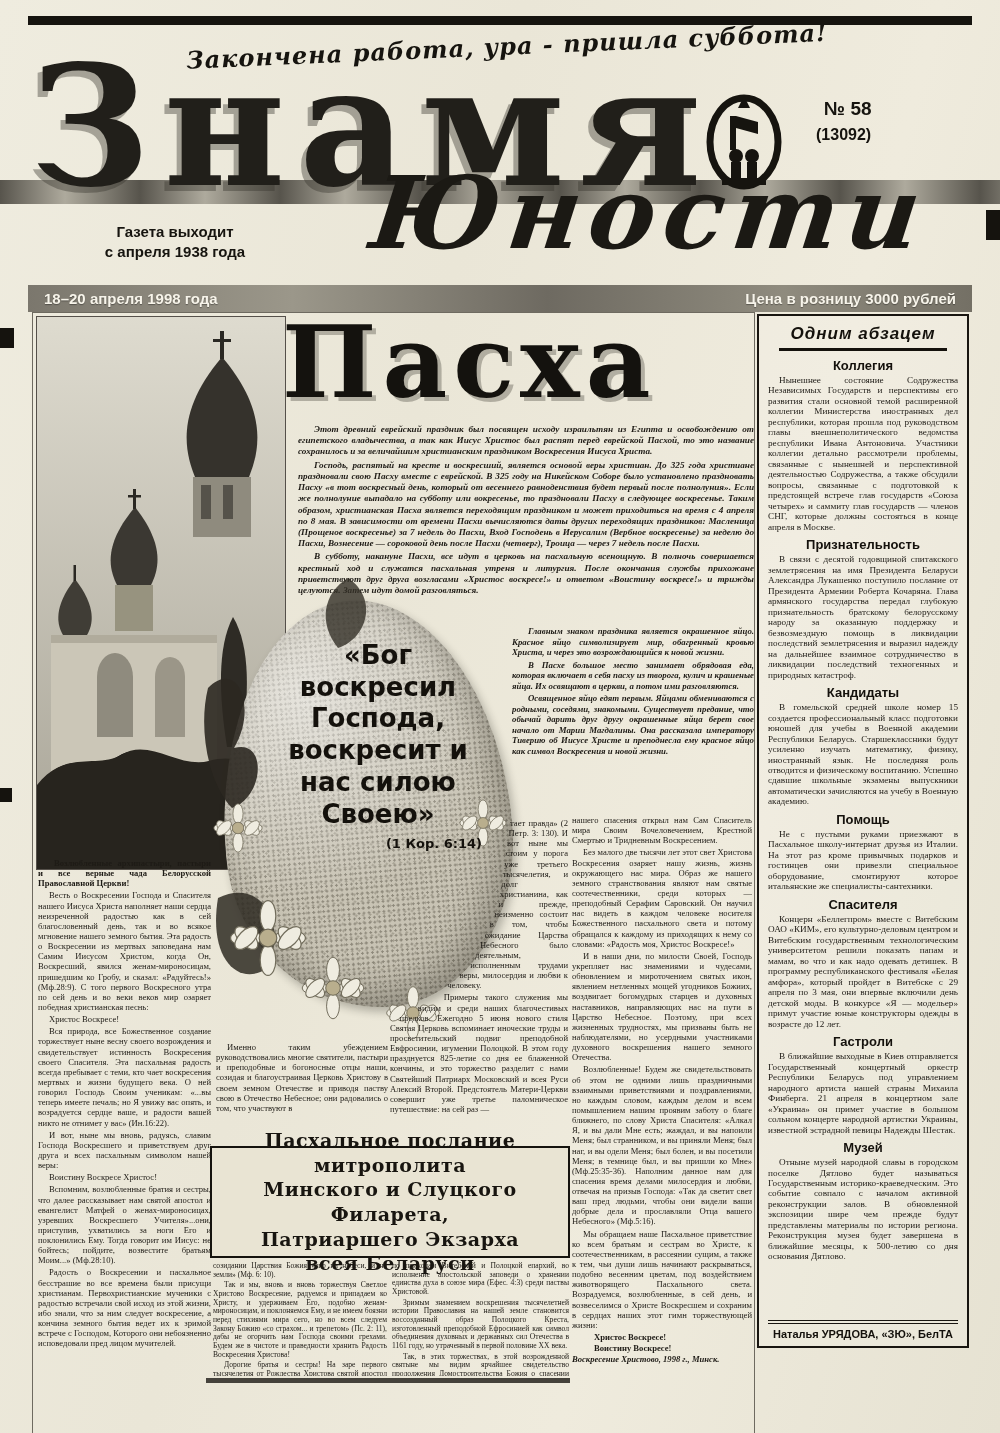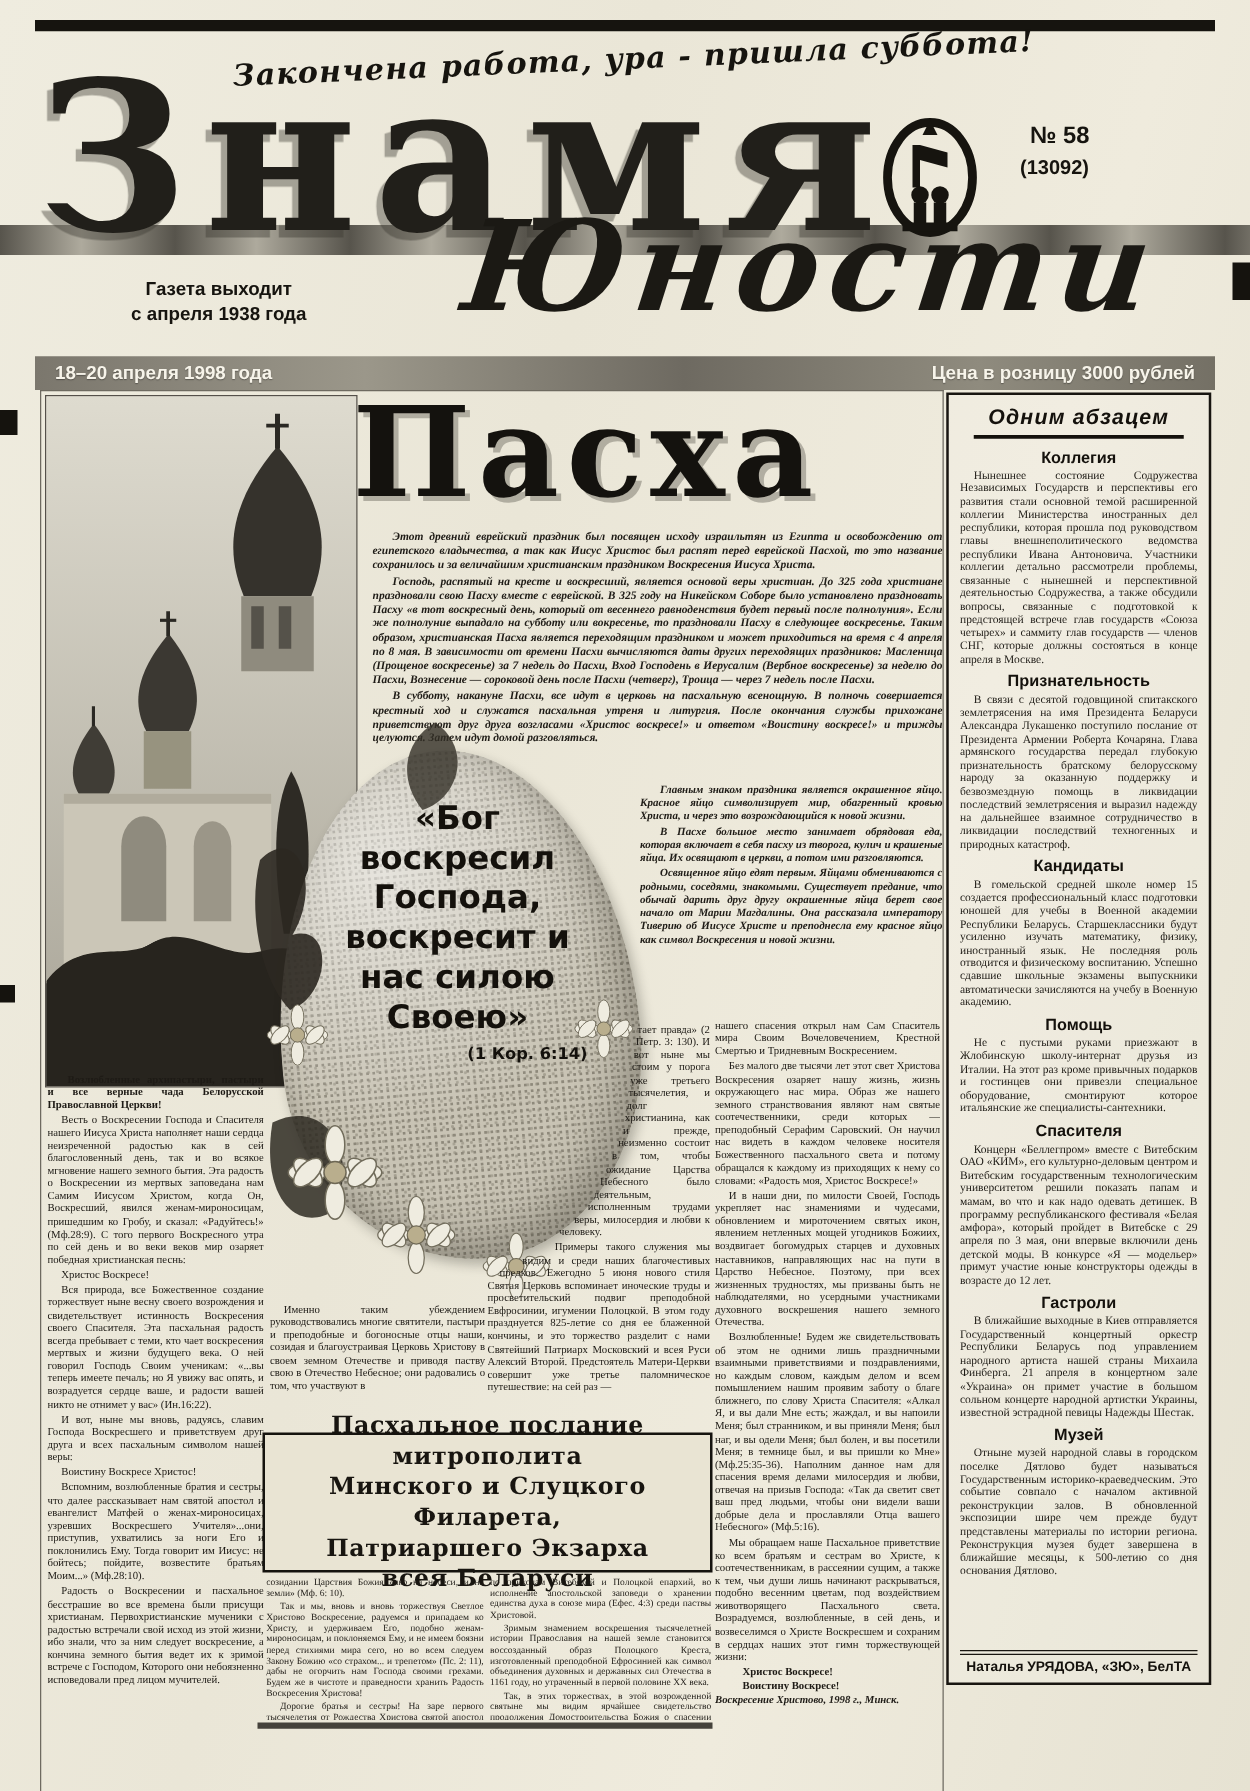--- a/index.html
+++ b/index.html
@@ -41,21 +41,21 @@
   .leadB{left:512px;top:626px;width:242px;height:190px;font-size:8.8px;line-height:1.2;overflow:hidden;}
   
   .egg-wrap{left:222px;top:600px;width:288px;height:408px;transform:rotate(-5deg);z-index:2;}
   .egg{width:100%;height:100%;border-radius:50% 50% 47% 53%/60% 58% 42% 40%;
     background-color:#c8c3b4;
     background-image:radial-gradient(circle at 32% 22%,rgba(255,255,255,.55),rgba(255,255,255,0) 55%),
       radial-gradient(#8e897b 1px,transparent 1.4px),radial-gradient(#a5a091 1px,transparent 1.3px);
     background-size:100% 100%,5px 5px,7px 7px;background-position:0 0,0 0,2px 3px;
     box-shadow:inset -10px -14px 34px rgba(40,36,28,.35),3px 5px 9px rgba(30,28,22,.28);}
   .flowers{left:198px;top:568px;width:336px;height:470px;z-index:3;pointer-events:none;}
-  .quote{left:262px;top:640px;width:208px;z-index:4;text-align:center;font-family:"DejaVu Sans",sans-serif;
+  .quote{left:274px;top:640px;width:208px;z-index:4;text-align:center;font-family:"DejaVu Sans",sans-serif;
     font-weight:bold;font-size:26px;line-height:1.22;color:#14110c;}
   .quote-cite{margin-top:6px;font-size:13px;text-align:right;}
   
   .bodycol p{margin:0 0 2px;text-indent:11px;text-align:justify;}
   .bodycol{font-size:8.6px;line-height:1.18;overflow:hidden;z-index:4;}
   .col1{left:38px;top:858px;width:173px;height:574px;}
   .col2top{left:216px;top:1042px;width:172px;height:102px;}
   .col3{left:390px;top:818px;width:178px;height:324px;}
   .wrapshape{float:left;width:120px;height:200px;
     shape-outside:polygon(0 0,100% 0,90% 42%,66% 72%,30% 90%,0 100%);}
@@ -264,21 +264,21 @@
     <div class="obz-head">Одним абзацем</div>
     <div class="obz-rule"></div>
     <div class="sections">
         <h3>Коллегия</h3>
         <p>Нынешнее состояние Содружества Независимых Государств и перспективы его развития стали основной темой расширенной коллегии Министерства иностранных дел республики, которая прошла под руководством главы внешнеполитического ведомства республики Ивана Антоновича. Участники коллегии детально рассмотрели проблемы, связанные с нынешней и перспективной деятельностью Содружества, а также обсудили вопросы, связанные с подготовкой к предстоящей встрече глав государств «Союза четырех» и саммиту глав государств — членов СНГ, которые должны состояться в конце апреля в Москве.</p>
         <h3>Признательность</h3>
         <p>В связи с десятой годовщиной спитакского землетрясения на имя Президента Беларуси Александра Лукашенко поступило послание от Президента Армении Роберта Кочаряна. Глава армянского государства передал глубокую признательность братскому белорусскому народу за оказанную поддержку и безвозмездную помощь в ликвидации последствий землетрясения и выразил надежду на дальнейшее взаимное сотрудничество в ликвидации последствий техногенных и природных катастроф.</p>
         <h3>Кандидаты</h3>
         <p>В гомельской средней школе номер 15 создается профессиональный класс подготовки юношей для учебы в Военной академии Республики Беларусь. Старшеклассники будут усиленно изучать математику, физику, иностранный язык. Не последняя роль отводится и физическому воспитанию. Успешно сдавшие школьные экзамены выпускники автоматически зачисляются на учебу в Военную академию.</p>
         <h3>Помощь</h3>
-        <p>Не с пустыми руками приезжают в Жлобинскую школу-интернат друзья из Италии. На этот раз кроме привычных подарков и гостинцев они привезли специальное оборудование, смонтируют которое итальянские же специалисты-сантехники.</p>
+        <p>Не с пустыми руками приезжают в Пасхальное школу-интернат друзья из Италии. На этот раз кроме привычных подарков и гостинцев они привезли специальное оборудование, смонтируют которое итальянские же специалисты-сантехники.</p>
         <h3>Спасителя</h3>
         <p>Концерн «Беллегпром» вместе с Витебским ОАО «КИМ», его культурно-деловым центром и Витебским государственным технологическим университетом решили показать папам и мамам, во что и как надо одевать детишек. В программу республиканского фестиваля «Белая амфора», который пройдет в Витебске с 29 апреля по 3 мая, они впервые включили день детской моды. В конкурсе «Я — модельер» примут участие юные конструкторы одежды в возрасте до 12 лет.</p>
         <h3>Гастроли</h3>
         <p>В ближайшие выходные в Киев отправляется Государственный концертный оркестр Республики Беларусь под управлением народного артиста нашей страны Михаила Финберга. 21 апреля в концертном зале «Украина» он примет участие в большом сольном концерте народной артистки Украины, известной эстрадной певицы Надежды Шестак.</p>
         <h3>Музей</h3>
         <p>Отныне музей народной славы в городском поселке Дятлово будет называться Государственным историко-краеведческим. Это событие совпало с началом активной реконструкции залов. В обновленной экспозиции шире чем прежде будут представлены материалы по истории региона. Реконструкция музея будет завершена в ближайшие месяцы, к 500-летию со дня основания Дятлово.</p>
       </div>
     <div class="byline">Наталья УРЯДОВА, «ЗЮ», БелТА</div>
   </div>
 

